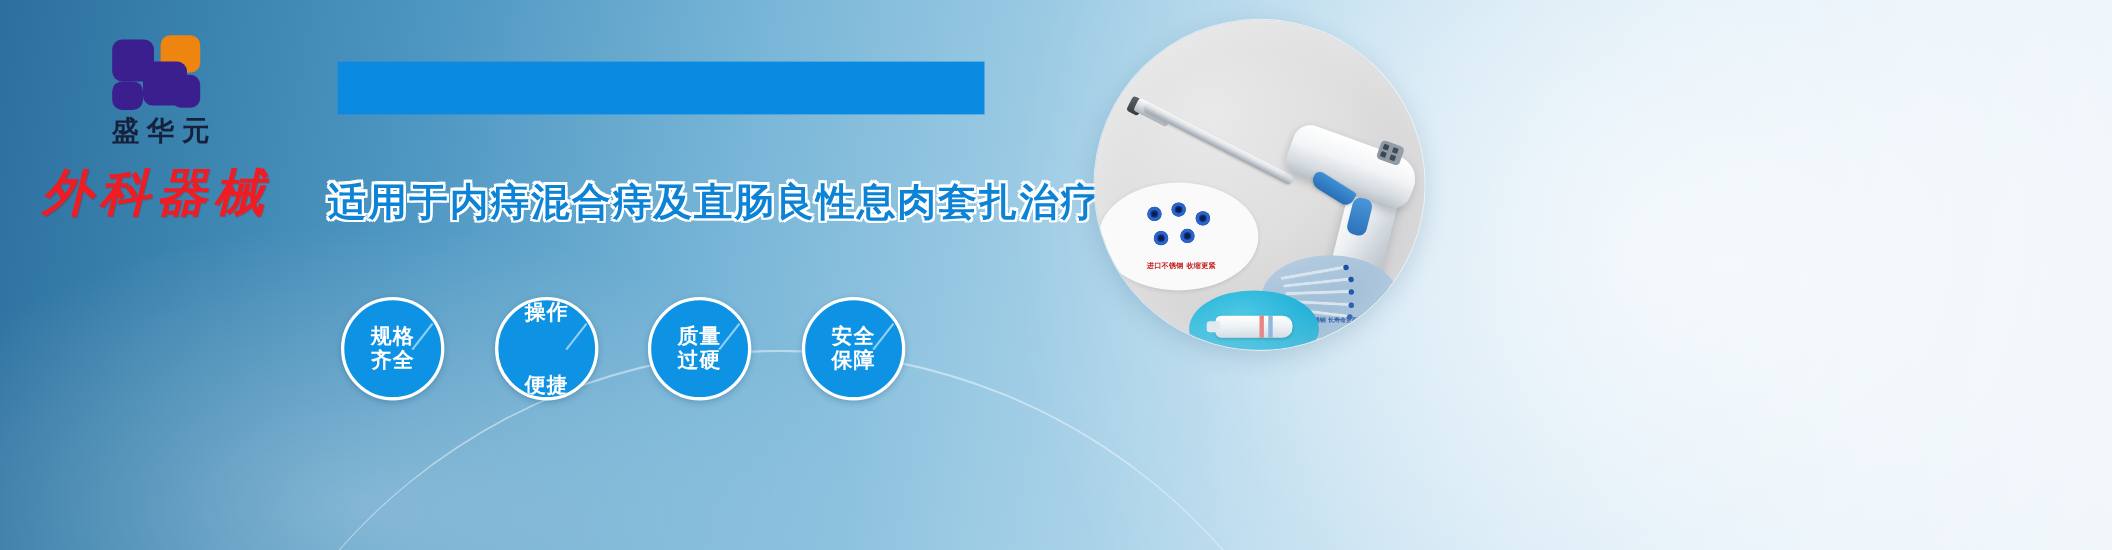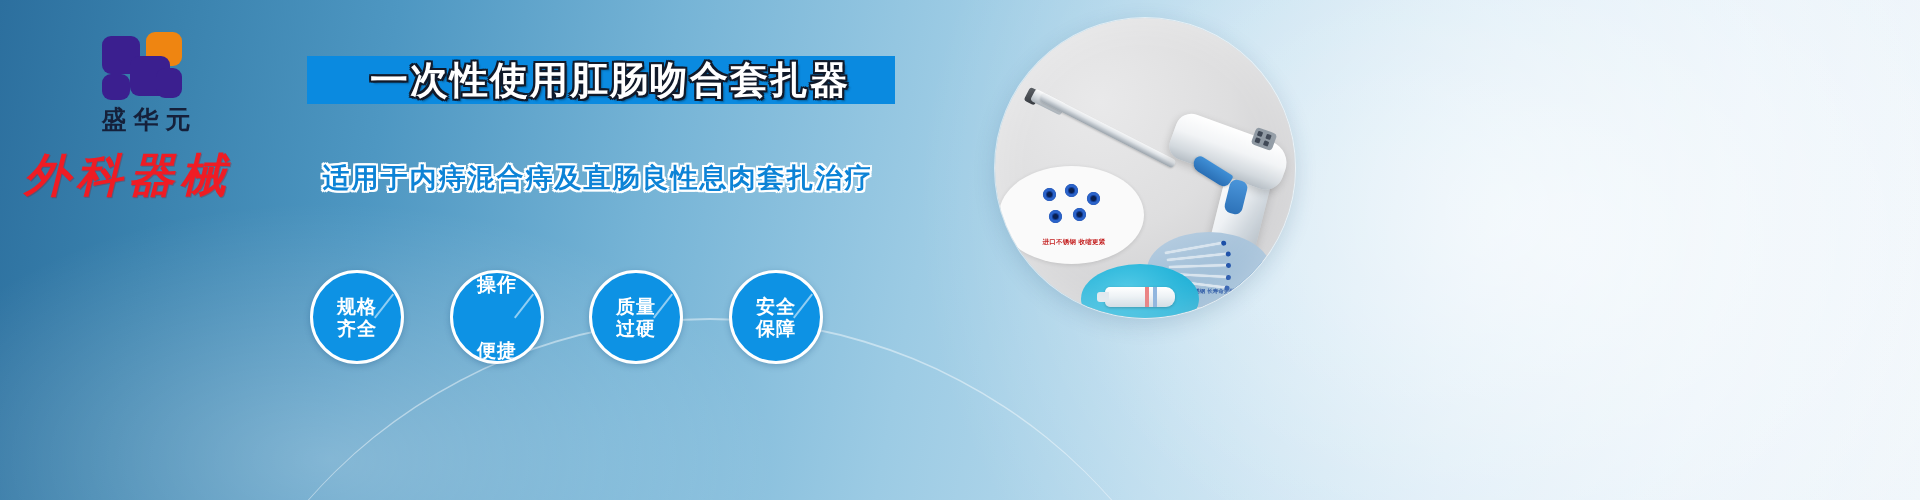--- a/index.html
+++ b/index.html
@@ -57,21 +57,21 @@
 
   
   .calli{position:absolute;left:18px;top:150px;width:330px;}
   .calli-line{
     color:#ef1c24;font-weight:bold;font-size:46px;letter-spacing:6px;
     font-family:"DejaVu Serif","Liberation Serif",serif;
     font-style:italic;line-height:1.1;
     text-shadow:1px 1px 0 rgba(160,0,0,0.25);
     white-space:nowrap;
   }
-  .calli-line.l1{margin-left:6px;}
+  .calli-line.l1{margin-left:20px;}
   .calli-line.l2{margin-left:108px;margin-top:10px;}
 
   
   .title-bar{
     position:absolute;left:307px;top:56px;width:588px;height:48px;
     background:#0a8ae0;
   }
   .title-text{
     position:absolute;left:330px;top:54px;width:560px;height:52px;
     display:flex;align-items:center;justify-content:center;
@@ -80,21 +80,21 @@
     text-shadow:
       2px 0 0 #111a2a,-2px 0 0 #111a2a,0 2px 0 #111a2a,0 -2px 0 #111a2a,
       2px 2px 0 #111a2a,-2px 2px 0 #111a2a,2px -2px 0 #111a2a,-2px -2px 0 #111a2a,
       3px 3px 2px rgba(0,0,0,0.35);
     white-space:nowrap;
   }
 
   
   .subtitle{
     position:absolute;left:298px;top:160px;width:600px;
-    text-align:center;color:#0d83d6;font-weight:bold;font-size:27px;
+    text-align:center;color:#0d83d6;font-weight:bold;font-size:35px;
     letter-spacing:2px;white-space:nowrap;
     font-family:"DejaVu Sans","Liberation Sans",sans-serif;
     text-shadow:
       2px 0 0 #ffffff,-2px 0 0 #ffffff,0 2px 0 #ffffff,0 -2px 0 #ffffff,
       2px 2px 0 #ffffff,-2px 2px 0 #ffffff,2px -2px 0 #ffffff,-2px -2px 0 #ffffff;
   }
 
   
   .badges{position:absolute;left:310px;top:270px;width:540px;height:105px;}
   .badge{
@@ -263,21 +263,20 @@
       <div class="lm lm-e"></div>
     </div>
     <div class="logo-name">盛华元</div>
   </div>
 
   <div class="calli">
     <div class="calli-line l1">外科器械</div>
   </div>
 
   <div class="title-bar"></div>
-  <div class="title-text">一次性使用肛肠吻合套扎器</div>
 
   <div class="subtitle">适用于内痔混合痔及直肠良性息肉套扎治疗</div>
 
   <div class="badges">
     <div class="badge b1">
       <div class="slash"></div>
       <span>规格</span>
       <span>齐全</span>
     </div>
     <div class="badge b2">

